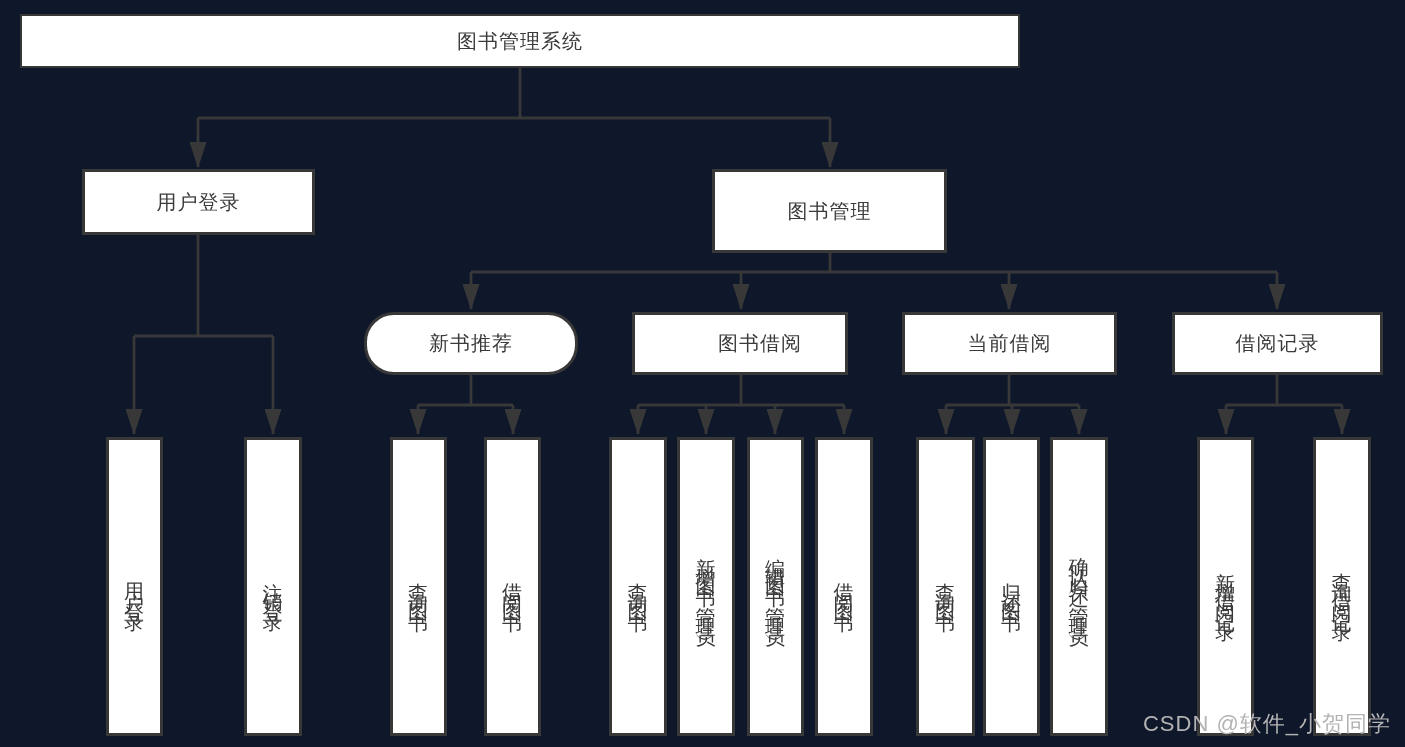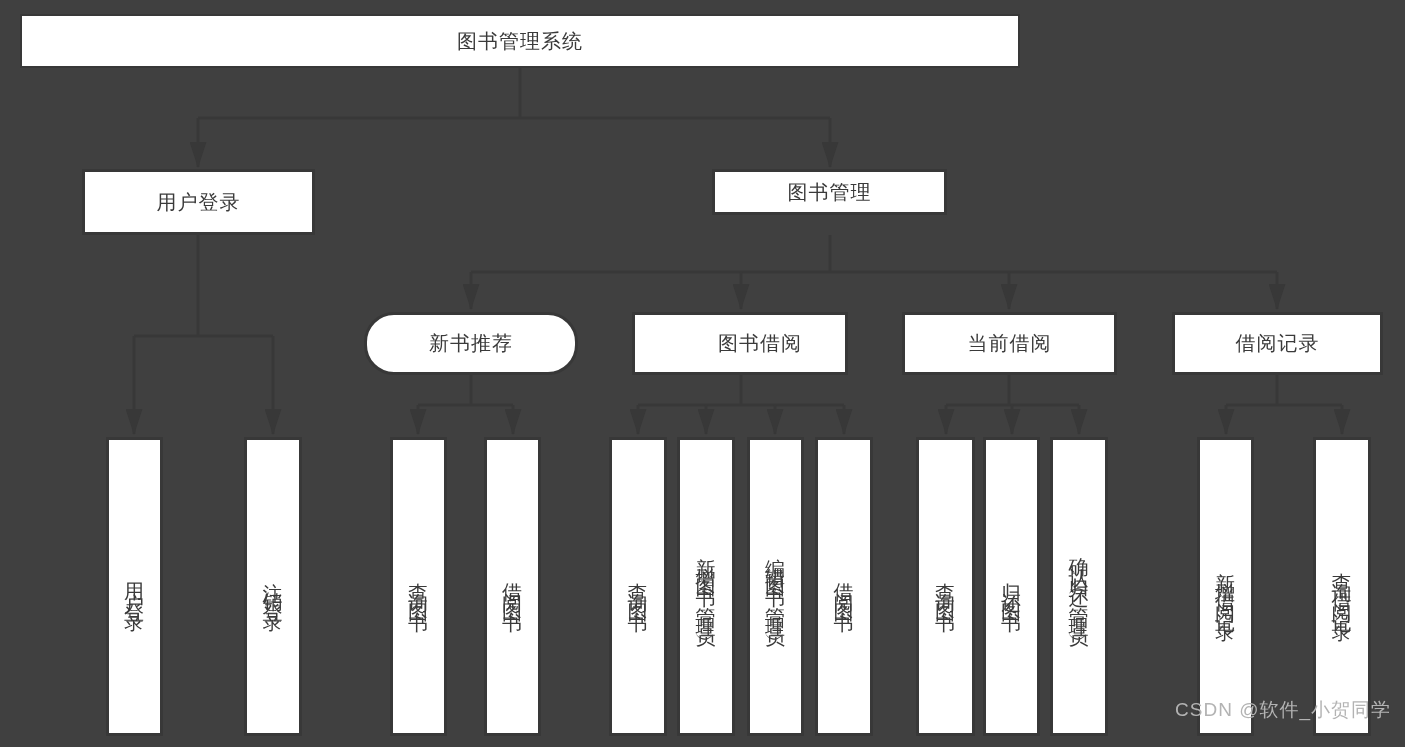--- a/index.html
+++ b/index.html
@@ -4,21 +4,21 @@
 <style>
   html, body {
     margin: 0;
     padding: 0;
     background: #ffffff;
   }
   .canvas {
     position: relative;
     width: 1405px;
     height: 747px;
-    background: #404040;
+    background: #0f172a;
     font-family: "Liberation Sans", sans-serif;
     overflow: hidden;
   }
   .connectors {
     position: absolute;
     left: 0;
     top: 0;
     pointer-events: none;
   }
   .node {
@@ -42,22 +42,22 @@
   .vlabel {
     writing-mode: vertical-rl;
     text-orientation: mixed;
     font-size: 20px;
     line-height: 1;
     letter-spacing: 10px;
   }
   .watermark {
     position: absolute;
     right: 14px;
-    bottom: 24px;
-    font-size: 19px;
+    bottom: 8px;
+    font-size: 22px;
     color: #b3b3b3;
     letter-spacing: 1px;
     white-space: nowrap;
   }
 </style>
 </head>
 <body>
 
 <div class="canvas">
 
@@ -99,21 +99,21 @@
     </g>
   </svg>
 
   <div class="node root" style="left:20px; top:14px; width:1000px; height:54px;">
     <span class="hlabel">图书管理系统</span>
   </div>
 
   <div class="node" style="left:82px; top:169px; width:233px; height:66px;">
     <span class="hlabel">用户登录</span>
   </div>
-  <div class="node" style="left:712px; top:169px; width:235px; height:46px;">
+  <div class="node" style="left:712px; top:169px; width:235px; height:84px;">
     <span class="hlabel">图书管理</span>
   </div>
 
   <div class="node" style="left:364px; top:312px; width:214px; height:63px;border-radius:30px;">
     <span class="hlabel">新书推荐</span>
   </div>
   <div class="node" style="left:632px; top:312px; width:216px; height:63px;padding-left:40px;">
     <span class="hlabel">图书借阅</span>
   </div>
   <div class="node" style="left:902px; top:312px; width:215px; height:63px;">

